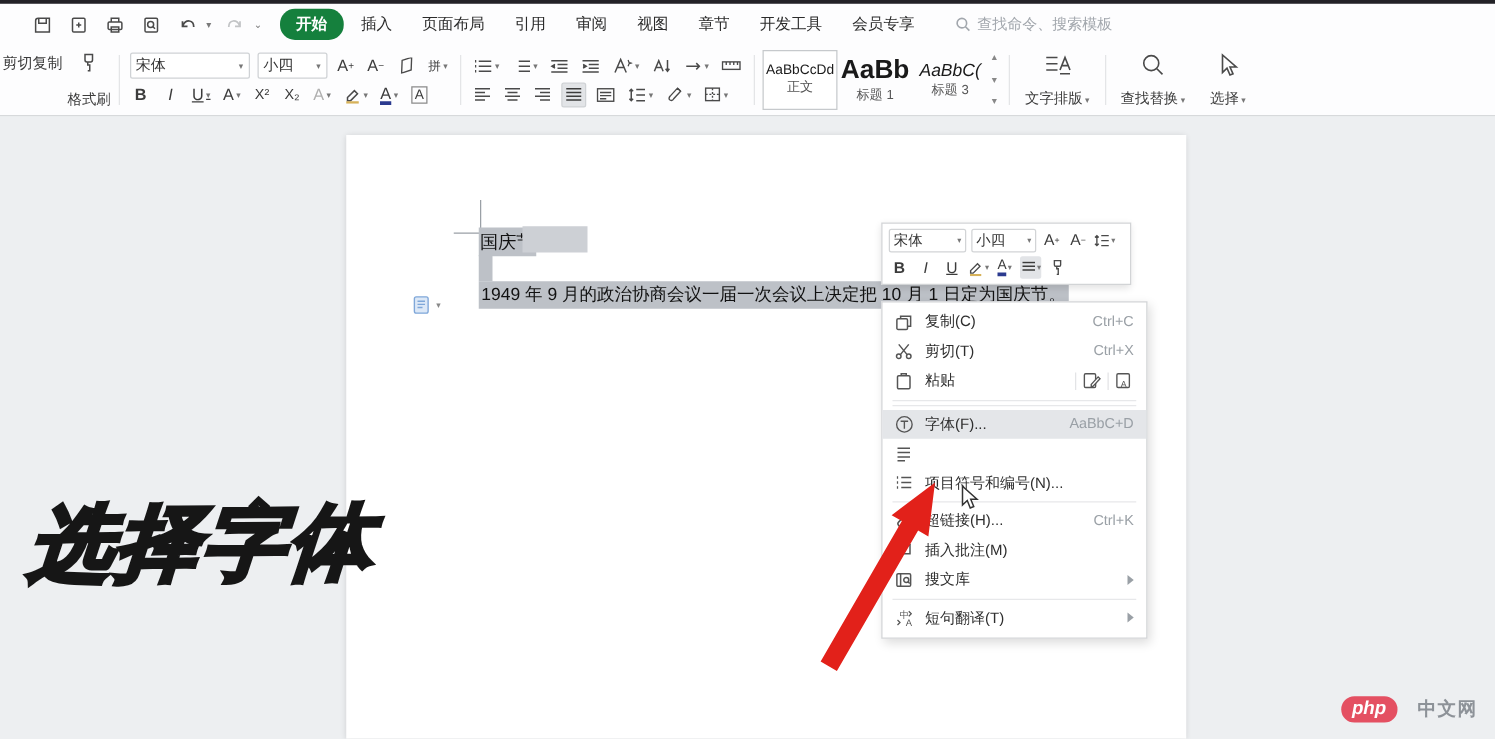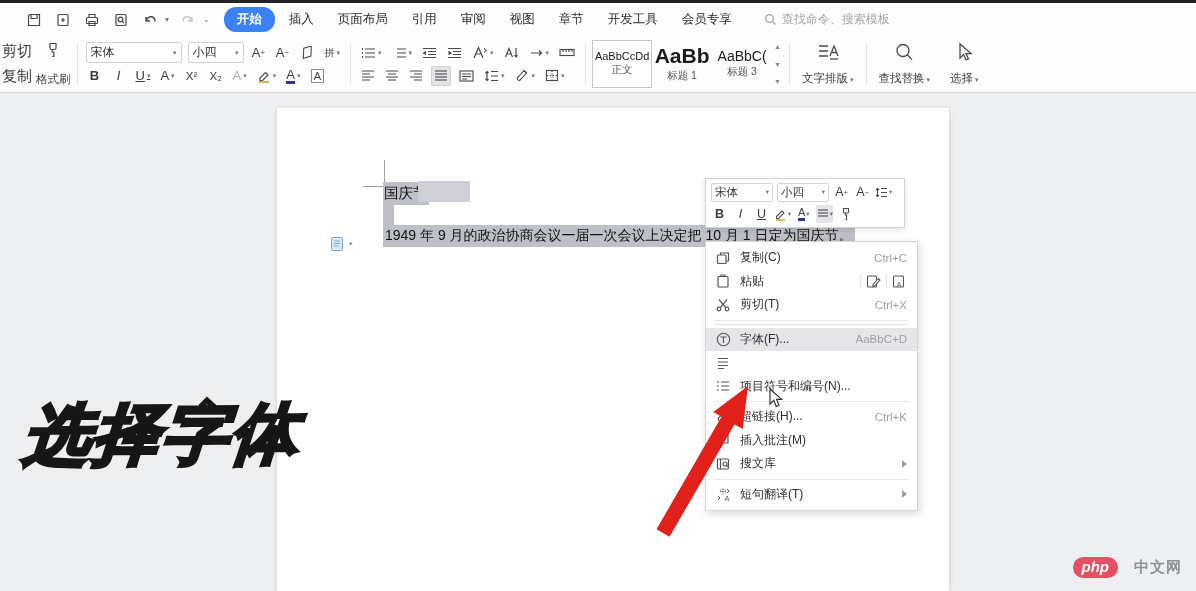--- a/index.html
+++ b/index.html
@@ -8,32 +8,32 @@
   svg { display:block; }
 
   
   .top-strip { position:absolute; left:0; top:0; width:1196px; height:3px; background:#232227; z-index:40; }
   .titlebar { position:absolute; left:0; top:3px; width:1196px; height:33px; background:#fdfdfe; display:flex; align-items:center; z-index:30; }
   .qa { display:flex; align-items:center; gap:9px; padding-left:24px; }
   .qa-btn { width:20px; height:20px; display:flex; align-items:center; justify-content:center; color:#4a4a4a; cursor:default; }
   .qa-caret { font-size:8px; color:#7a7a7a; margin-left:-4px; }
   .tabs { display:flex; align-items:center; gap:4px; margin-left:14px; }
   .tab { font-size:12.5px; color:#2b2b2b; padding:4px 10px; white-space:nowrap; }
-  .tab.active { background:#3b82f6; color:#fff; border-radius:12px; padding:4px 13px; font-weight:bold; }
+  .tab.active { background:#15803d; color:#fff; border-radius:12px; padding:4px 13px; font-weight:bold; }
   .searchbox { display:flex; align-items:center; gap:5px; margin-left:22px; color:#a2a7ad; font-size:12px; }
 
   
   .ribbon { position:absolute; left:0; top:36px; width:1196px; height:57px; background:#fdfdfe; border-bottom:1px solid #d7d9db; z-index:30; display:flex; align-items:stretch; padding:4px 0 4px 0; }
   .rgroup { display:flex; flex-direction:column; justify-content:space-between; padding:1px 6px; }
   .rsep { width:1px; background:#e4e5e7; margin:4px 2px; }
   .rrow { display:flex; align-items:center; gap:6px; height:24px; }
   .rbtn { display:flex; align-items:center; justify-content:center; min-width:18px; height:20px; font-size:13px; color:#3c3c3c; padding:0 2px; border-radius:2px; }
   .rbtn.active { background:#e2e4e7; border:1px solid #cfd2d5; }
   .rbtn .dd { font-size:7px; color:#777; margin-left:2px; }
-  .clip-col { display:flex; flex-direction:column; justify-content:space-between; font-size:15px; color:#3c3c3c; padding:2px 0 2px 2px; }
+  .clip-col { display:flex; flex-direction:row; justify-content:space-between; font-size:12px; color:#3c3c3c; padding:2px 0 2px 2px; }
   .fmt-painter { display:flex; flex-direction:column; align-items:center; justify-content:space-between; font-size:11.5px; color:#3c3c3c; padding:1px 4px; }
   .combo { display:flex; align-items:center; justify-content:space-between; border:1px solid #cfd2d5; border-radius:2px; height:21px; padding:0 4px; font-size:12px; background:#fff; }
   .combo .dd { font-size:7px; color:#777; }
   .b { font-weight:bold; } .i { font-style:italic; } .u { text-decoration:underline; }
   .sup,.sub { font-size:11.5px; }
   .fc-a { border-bottom:3px solid #2b3a8f; line-height:1; }
   .boxed-a { border:1px solid #8a8a8a; font-size:11px; padding:0 2px; }
   .gray { color:#b0b0b0; }
   
   .stylebox { display:flex; align-items:stretch; margin:0 4px; }
@@ -332,21 +332,21 @@
   <div class="stylebox">
     <div class="style-item sel">
       <span class="style-sample" style="font-size:11px;">AaBbCcDd</span>
       <span class="style-name">正文</span>
     </div>
     <div class="style-item">
       <span class="style-sample b" style="font-size:21px;">AaBb</span>
       <span class="style-name">标题 1</span>
     </div>
     <div class="style-item">
-      <span class="style-sample" style="font-size:14px;">AaBbC(</span>
+      <span class="style-sample" style="font-size:14px;font-style:italic;">AaBbC(</span>
       <span class="style-name">标题 3</span>
     </div>
     <div class="gal-scroll">
       <span>▲</span>
       <span>▼</span>
       <span>▼</span>
     </div>
   </div>
   <div class="rsep"></div>
 
@@ -449,20 +449,31 @@
   <div class="cmenu">
     <div class="mi">
       <span class="mi-ic">
           <svg width="14" height="14" viewBox="0 0 14 14" fill="none" stroke="#555" stroke-width="1.2">
             <rect x="1.5" y="4" width="8.5" height="8.5" rx="1"></rect>
             <path d="M4.5 4 V2 H12.5 V10 H10"></path>
           </svg>
         </span>
       <span class="mi-label">复制(C)</span>
       <span class="mi-short">Ctrl+C</span>
+    </div>
+    <div class="mi">
+      <span class="mi-ic">
+          <svg width="14" height="14" viewBox="0 0 14 14" fill="none" stroke="#555" stroke-width="1.2">
+            <circle cx="3" cy="11" r="1.8"></circle>
+            <circle cx="11" cy="11" r="1.8"></circle>
+            <path d="M4.3 9.7 L11 1.5 M9.7 9.7 L3 1.5"></path>
+          </svg>
+        </span>
+      <span class="mi-label">剪切(T)</span>
+      <span class="mi-short">Ctrl+X</span>
     </div>
     <div class="mi">
       <span class="mi-ic">
           <svg width="14" height="14" viewBox="0 0 14 14" fill="none" stroke="#555" stroke-width="1.2">
             <rect x="2" y="2.5" width="10" height="10.5" rx="1"></rect>
             <path d="M5 2.5 V1 H9 V2.5"></path>
           </svg>
         </span>
       <span class="mi-label">粘贴</span>
       <span class="mi-trailing">
@@ -475,31 +486,20 @@
           </span>
         <span class="tsep"></span>
         <span>
             <svg width="15" height="15" viewBox="0 0 15 15" fill="none" stroke="#555" stroke-width="1.1">
               <rect x="1.5" y="2" width="10" height="11" rx="1"></rect>
               <text x="7" y="12.5" font-size="7" fill="#555" stroke="none" text-anchor="middle">A</text>
             </svg>
           </span>
       </span>
     </div>
-    <div class="mi">
-      <span class="mi-ic">
-          <svg width="14" height="14" viewBox="0 0 14 14" fill="none" stroke="#555" stroke-width="1.2">
-            <circle cx="3" cy="11" r="1.8"></circle>
-            <circle cx="11" cy="11" r="1.8"></circle>
-            <path d="M4.3 9.7 L11 1.5 M9.7 9.7 L3 1.5"></path>
-          </svg>
-        </span>
-      <span class="mi-label">剪切(T)</span>
-      <span class="mi-short">Ctrl+X</span>
-    </div>
     <div class="menu-sep"></div>
     <div class="menu-sep"></div>
     <div class="mi hl">
       <span class="mi-ic">
           <svg width="15" height="15" viewBox="0 0 15 15" fill="none" stroke="#555" stroke-width="1.1">
             <circle cx="7.5" cy="7.5" r="6.2"></circle>
             <path d="M4.5 5 H10.5 M7.5 5 V11"></path>
           </svg>
         </span>
       <span class="mi-label">字体(F)...</span>

